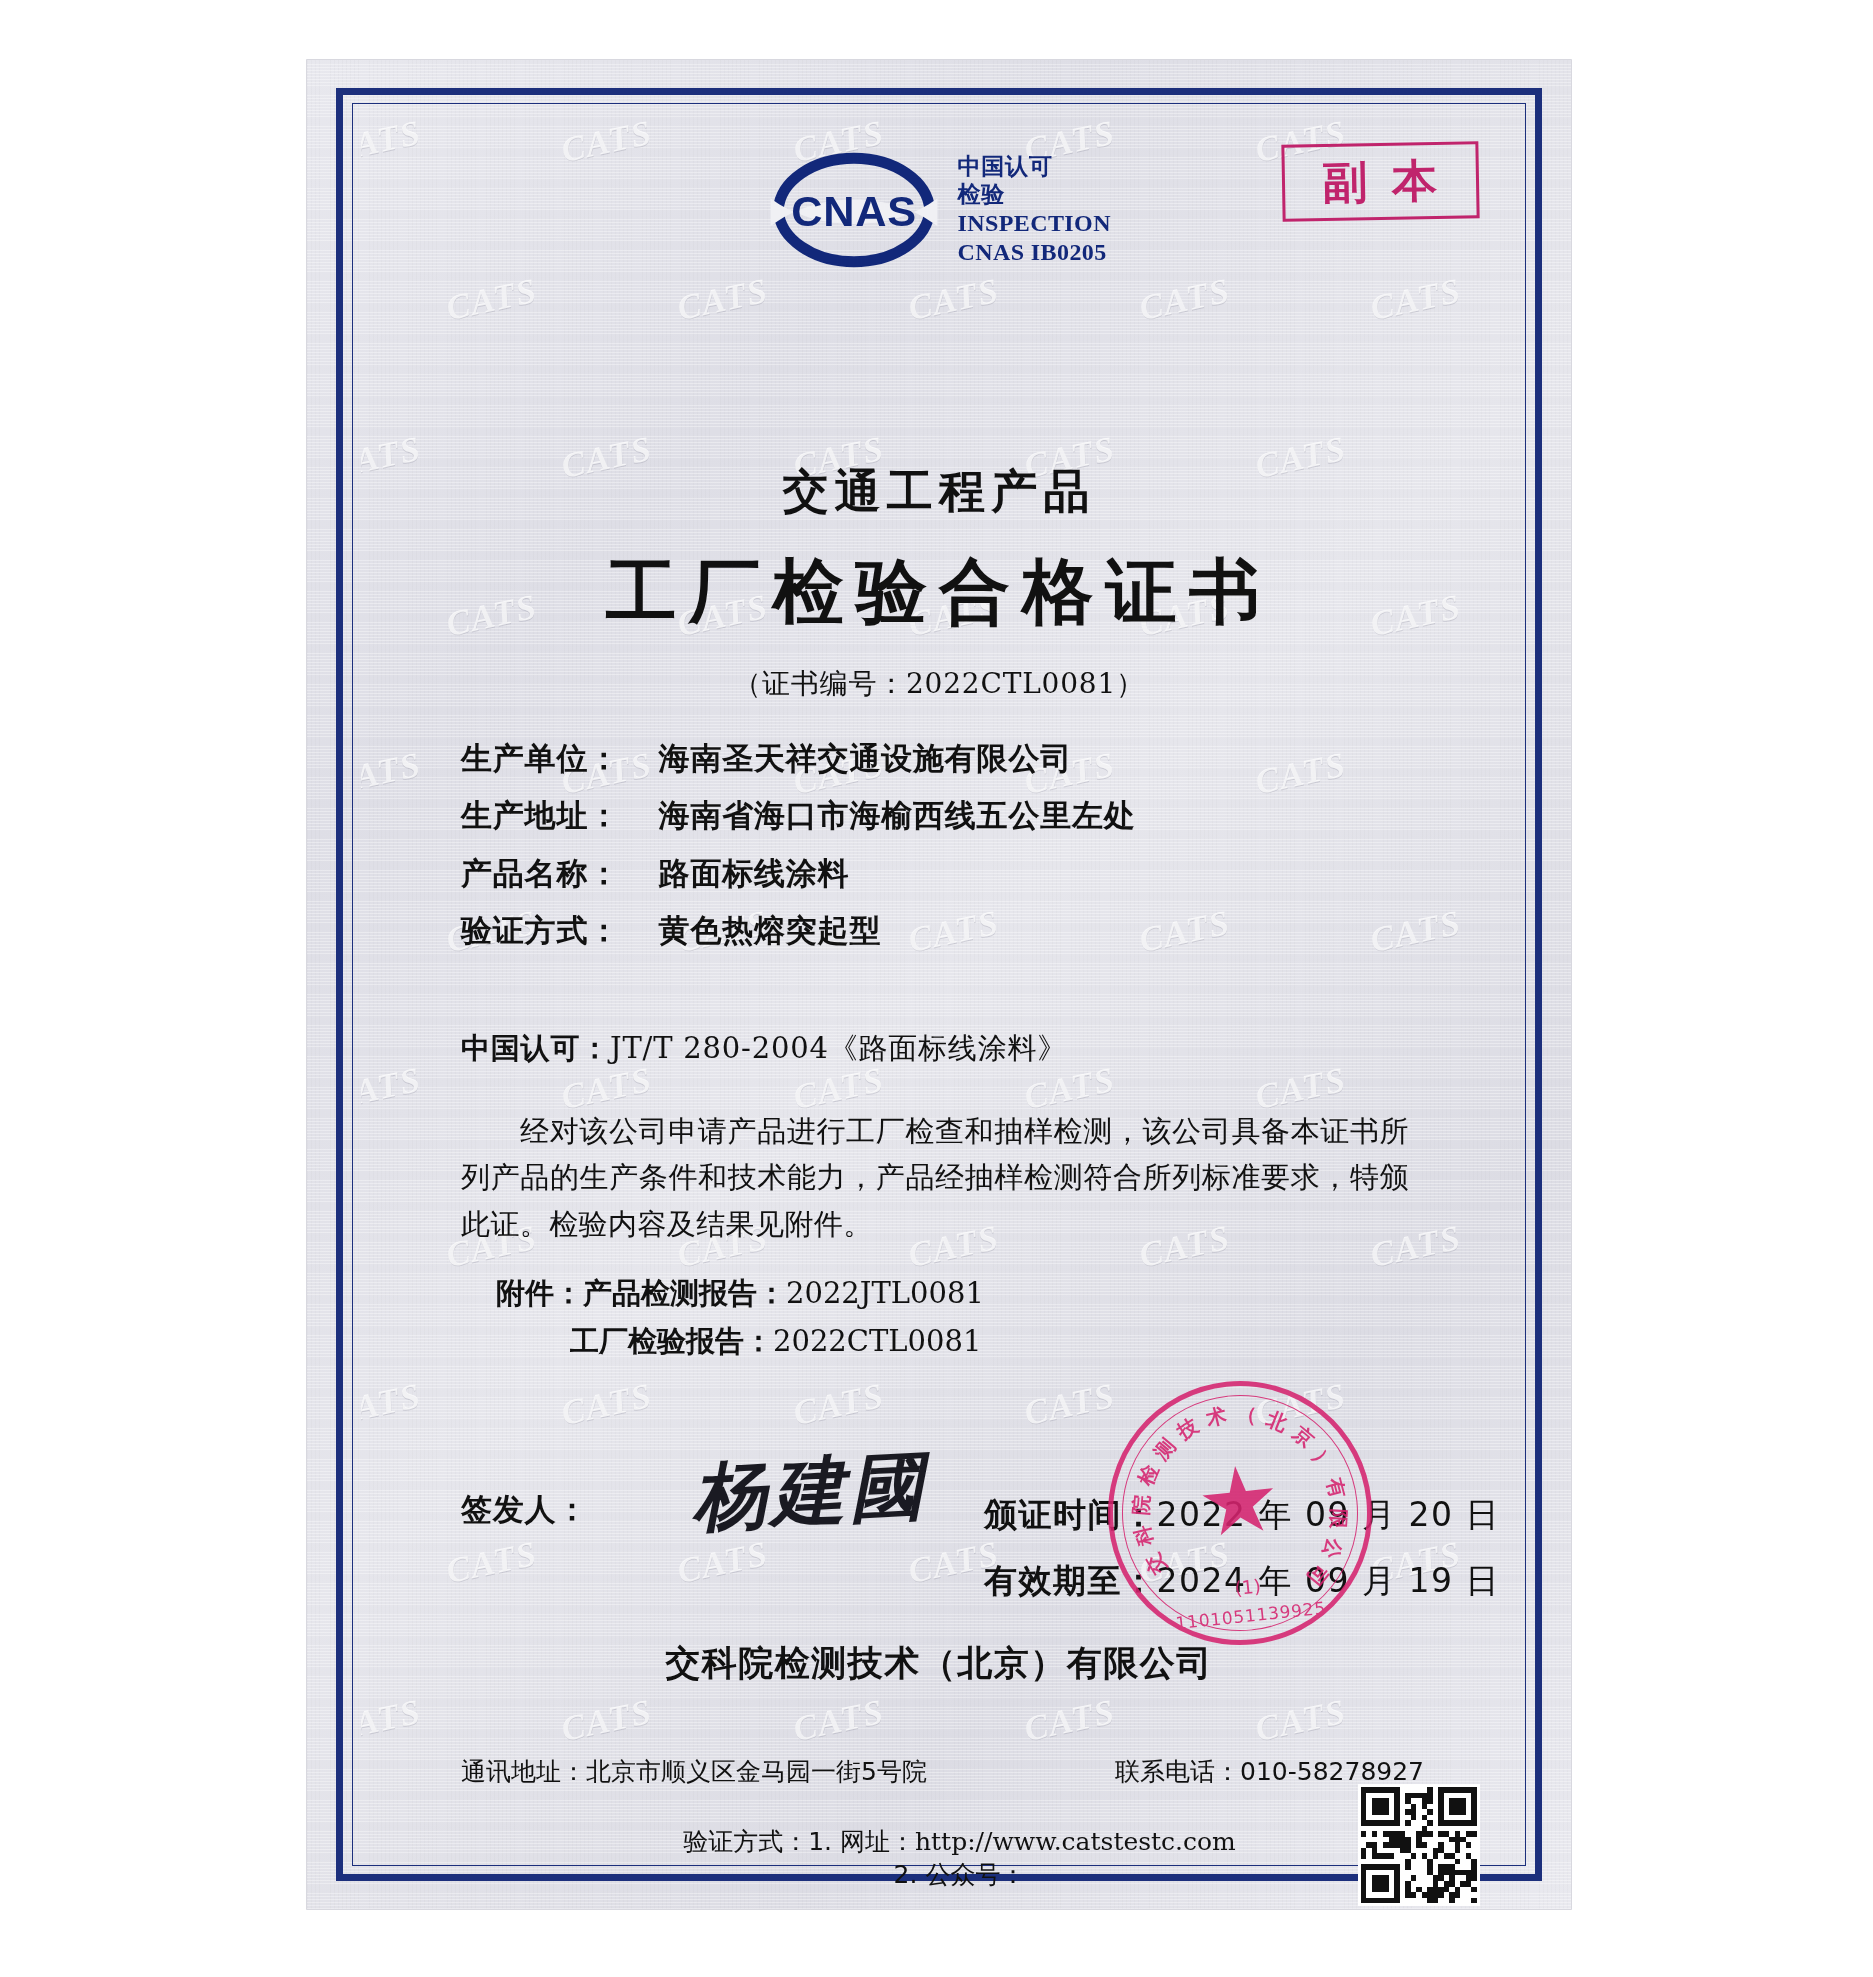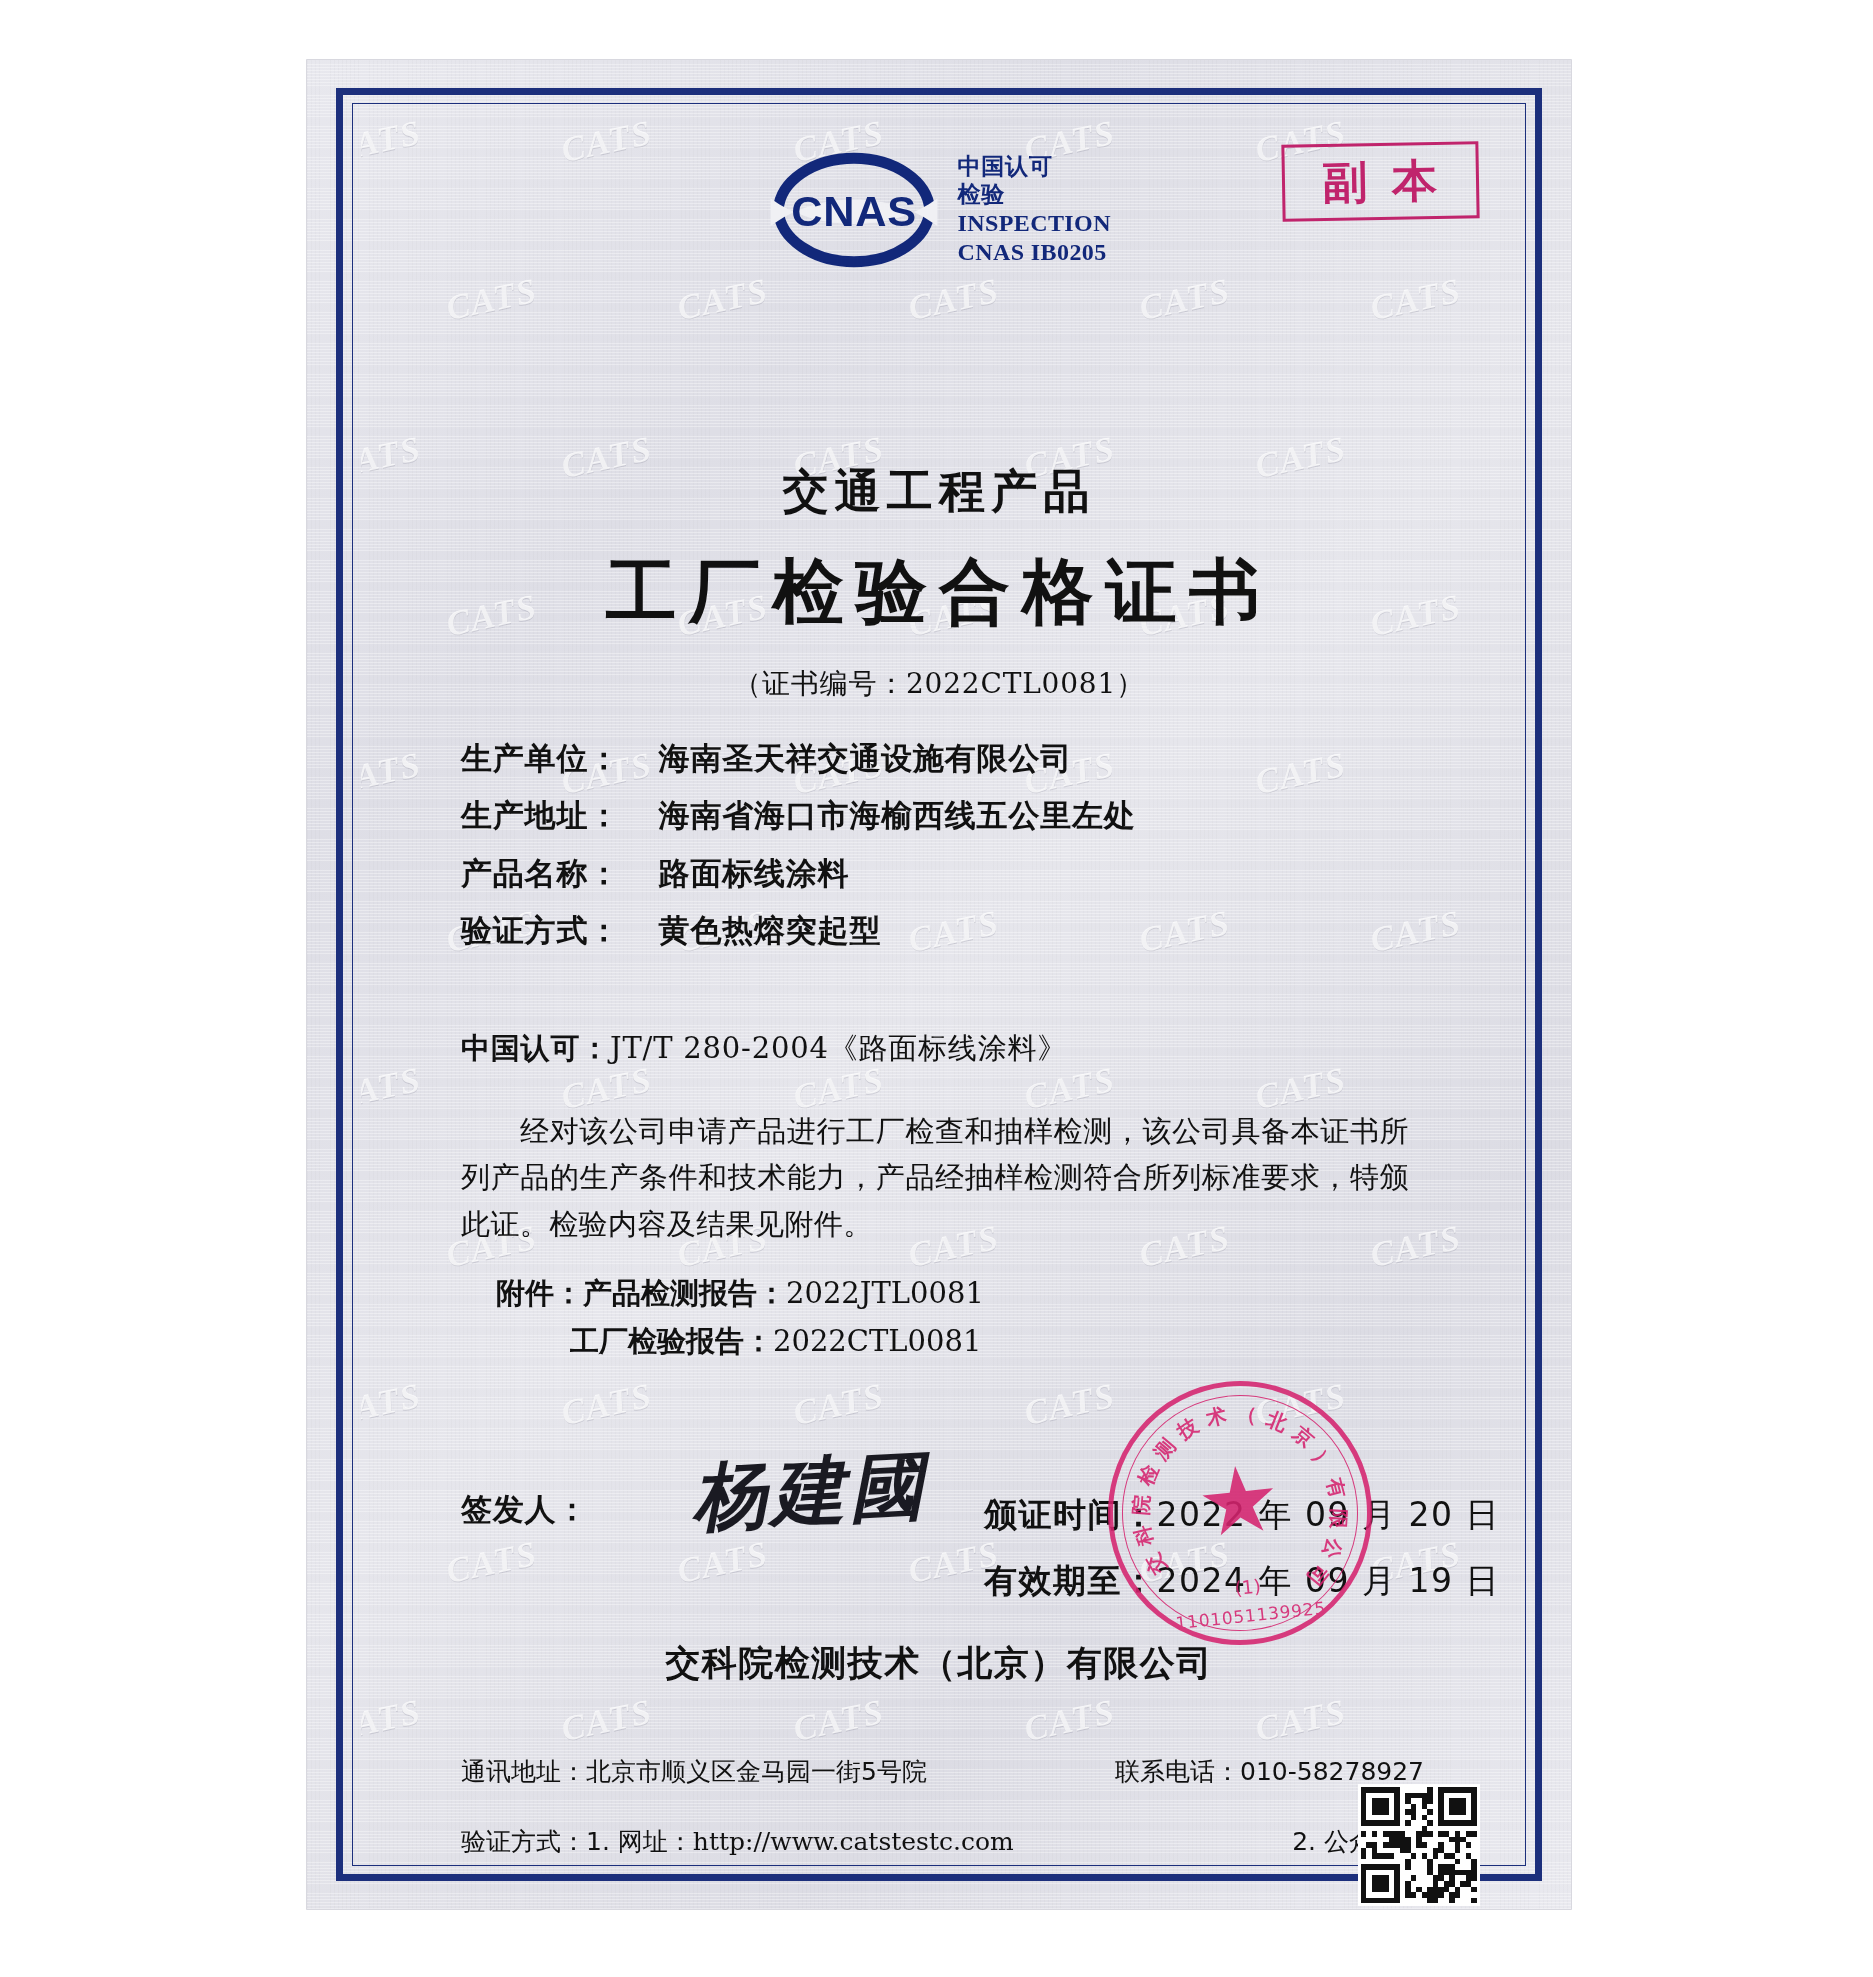--- a/index.html
+++ b/index.html
@@ -351,29 +351,30 @@
     top: 1695px;
     width: 963px;
     display: flex;
     justify-content: space-between;
     font-size: 25px;
     font-family: "DejaVu Sans", sans-serif;
     color: #111;
   }
   .footer-line2 {
     position: absolute;
-    left: 154px;
+    left: 171px;
     top: 1765px;
     width: 963px;
     display: flex;
     justify-content: space-between;
     align-items: center;
     font-size: 25px;
     font-family: "DejaVu Sans", sans-serif;
     color: #111;
+    flex-direction: column;
   }
   .footer-url { font-family: "DejaVu Serif", serif; }
 
   
   .qr {
     position: absolute;
     right: 91px;
     top: 1724px;
     width: 116px;
     height: 116px;

